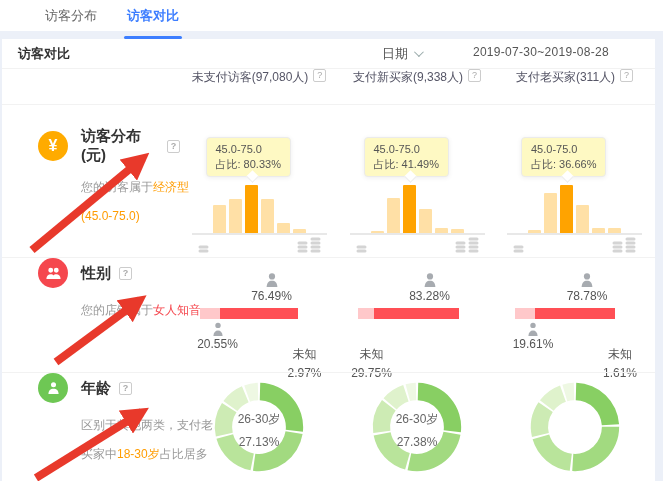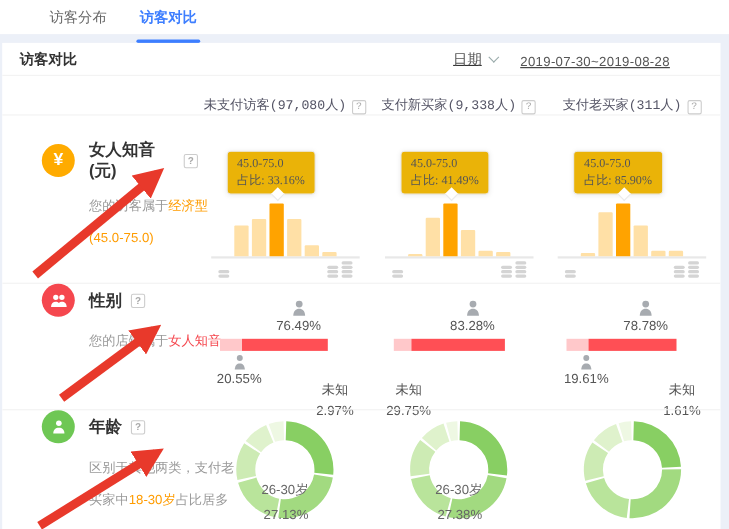--- a/index.html
+++ b/index.html
@@ -25,33 +25,33 @@
   
   .card {
     position:absolute; top:39px; left:2px; right:8px; bottom:0;
     background:#fff; overflow:hidden;
   }
   .card-header {
     height:30px; display:flex; align-items:center; padding:0 16px;
     border-bottom:1px solid #f2f2f2;
   }
   .card-title { font-size:13px; font-weight:bold; color:#333; }
-  .header-right { margin-left:auto; display:flex; align-items:flex-end; gap:22px;text-decoration:underline; }
+  .header-right { margin-left:auto; display:flex; align-items:flex-start; gap:52px; }
   .date-filter { display:flex; align-items:center; gap:6px; font-size:13px; color:#555; cursor:pointer; }
   .caret {
     width:7px; height:7px; border-right:1.5px solid #9aa; border-bottom:1.5px solid #9aa;
     transform:rotate(45deg) translateY(-2px); display:inline-block;
   }
   .date-range { font-size:12px; color:#555; letter-spacing:.3px; cursor:pointer; padding-right:30px;}
   
   .grid { display:grid; grid-template-columns:178px 158px 158px 157px; }
   .col-headers { height:36px; border-bottom:1px solid #f2f2f2; }
   .col-head {
-    display:flex; align-items:flex-end; justify-content:center; gap:5px;
-    font-size:12px; color:#556;font-family:Liberation Mono, monospace;
+    display:flex; align-items:flex-start; justify-content:center; gap:5px;
+    font-size:12px; color:#556;
   }
   .help {
     width:13px; height:13px; border:1px solid #ccc; border-radius:2px;
     color:#aaa; font-size:9px; line-height:11px; text-align:center;
     display:inline-block; background:#fff; cursor:pointer; flex:none;
   }
   .row { position:relative; }
   .row1 { height:152px; }
   .row2 { height:115px; border-top:1px solid #f2f2f2; }
   .row3 { height:110px; border-top:1px solid #f2f2f2; }
@@ -69,23 +69,23 @@
   .row-icon.red { background:#f5474e; }
   .row-icon.green { background:#6ec754; }
   .row-title { font-size:15px; font-weight:bold; color:#333; display:flex; align-items:center; gap:8px; }
   .row-desc { margin-left:43px; margin-top:8px; width:136px; font-size:12px; line-height:29px; color:#999; }
   .hl-orange { color:#ff9c00; }
   .hl-red { color:#f5474e; }
   
   .cons-chart { width:135px; margin:32px auto 0; position:relative; }
   .tooltip {
     position:relative; display:inline-block; margin-left:14px;
-    background:#eab308; border:1px solid #ebebeb; border-radius:4px;
+    background:#fef9c3; border:1px solid #ebebeb; border-radius:4px;
     box-shadow:0 1px 5px rgba(0,0,0,.07);
-    padding:4px 9px; font-size:11px; color:#555; line-height:15px; white-space:nowrap;font-family:Liberation Serif, serif;
+    padding:4px 9px; font-size:11px; color:#555; line-height:15px; white-space:nowrap;
   }
   .tooltip::after {
     content:""; position:absolute; left:41px; bottom:-5px; width:8px; height:8px;
     background:#fff; border-right:1px solid #ebebeb; border-bottom:1px solid #ebebeb;
     transform:rotate(45deg);
   }
   .bars { display:flex; align-items:flex-end; justify-content:center; gap:3px; height:48px; margin-top:8px; }
   .bar { width:13px; border-radius:1px 1px 0 0; }
   .axis { height:2px; background:#e8e8e8; margin-top:0; }
   .coins { display:flex; justify-content:space-between; margin-top:2px; padding:0 6px; }
@@ -97,21 +97,21 @@
   .gen-bar { width:102px; height:11px; margin:5px 0 0 8px; display:flex; background:#fff; }
   .gen-bar i { display:block; height:11px; }
   .gen-bottom { display:flex; justify-content:space-between; margin-top:2px; }
   .gen-male { width:52px; text-align:center; }
   .gen-unknown { width:44px; text-align:center; line-height:19px;margin-top:24px; }
   .person-icon { display:block; margin:0 auto; }
   
   .age-chart { position:relative; width:96px; margin:6px auto 0; }
   .age-center {
     position:absolute; top:50%; left:50%; transform:translate(-50%,-46%);
-    text-align:right; font-size:12px; color:#666; line-height:23px; white-space:nowrap;margin-top:25px;
+    text-align:center; font-size:12px; color:#666; line-height:23px; white-space:nowrap;
   }
   
   .anno { position:absolute; inset:0; pointer-events:none; }
 </style>
 </head>
 <body>
 
 <div class="tabbar">
   <div class="tab">访客分布</div>
   <div class="tab active">访客对比</div>
@@ -143,30 +143,30 @@
       <span>支付老买家(311人)</span>
       <span class="help">?</span>
     </div>
   </div>
 
   <div class="grid row row1">
     <div class="left-panel">
       <div class="row-head">
         <div class="row-icon yuan">¥</div>
         <div class="row-title">
-          <span>女人知音(元)</span>
+          <span>访客分布(元)</span>
           <span class="help">?</span>
         </div>
       </div>
       <div class="row-desc">
         <span>您的访客属于</span><span class="hl-orange">经济型(45.0-75.0)</span>
       </div>
     </div>
     <div id="cons-charts-0">
-        <div class="cons-chart"><div class="tooltip"><div>45.0-75.0</div><div>占比: 33.16%</div></div><div class="bars">
+        <div class="cons-chart"><div class="tooltip"><div>45.0-75.0</div><div>占比: 80.33%</div></div><div class="bars">
             <i class="bar" style="height: 28px; background: rgb(255, 224, 166);"></i>
             <i class="bar" style="height: 34px; background: rgb(255, 224, 166);"></i>
             <i class="bar" style="height: 48px; background: rgb(255, 163, 0);"></i>
             <i class="bar" style="height: 34px; background: rgb(255, 224, 166);"></i>
             <i class="bar" style="height: 10px; background: rgb(255, 224, 166);"></i>
             <i class="bar" style="height: 4px; background: rgb(255, 224, 166);"></i>
           </div><div class="axis"></div><div class="coins">
             <div class="coin-group">
               <svg width="11" height="9" viewBox="0 0 11 9">
                 <rect x="0.5" y="0.5" width="10" height="3" rx="1.5" fill="#d4d4d4"></rect>
@@ -212,21 +212,21 @@
               <svg width="11" height="17" viewBox="0 0 11 17">
                 <rect x="0.5" y="0.5" width="10" height="3" rx="1.5" fill="#d4d4d4"></rect>
                 <rect x="0.5" y="4.5" width="10" height="3" rx="1.5" fill="#d4d4d4"></rect>
                 <rect x="0.5" y="8.5" width="10" height="3" rx="1.5" fill="#d4d4d4"></rect>
                 <rect x="0.5" y="12.5" width="10" height="3" rx="1.5" fill="#d4d4d4"></rect>
               </svg>
             </div>
           </div></div>
       </div>
     <div id="cons-charts-2">
-        <div class="cons-chart"><div class="tooltip"><div>45.0-75.0</div><div>占比: 85.90%</div></div><div class="bars">
+        <div class="cons-chart"><div class="tooltip"><div>45.0-75.0</div><div>占比: 36.66%</div></div><div class="bars">
             <i class="bar" style="height: 3px; background: rgb(255, 224, 166);"></i>
             <i class="bar" style="height: 40px; background: rgb(255, 224, 166);"></i>
             <i class="bar" style="height: 48px; background: rgb(255, 163, 0);"></i>
             <i class="bar" style="height: 28px; background: rgb(255, 224, 166);"></i>
             <i class="bar" style="height: 5px; background: rgb(255, 224, 166);"></i>
             <i class="bar" style="height: 5px; background: rgb(255, 224, 166);"></i>
           </div><div class="axis"></div><div class="coins">
             <div class="coin-group">
               <svg width="11" height="9" viewBox="0 0 11 9">
                 <rect x="0.5" y="0.5" width="10" height="3" rx="1.5" fill="#d4d4d4"></rect>

